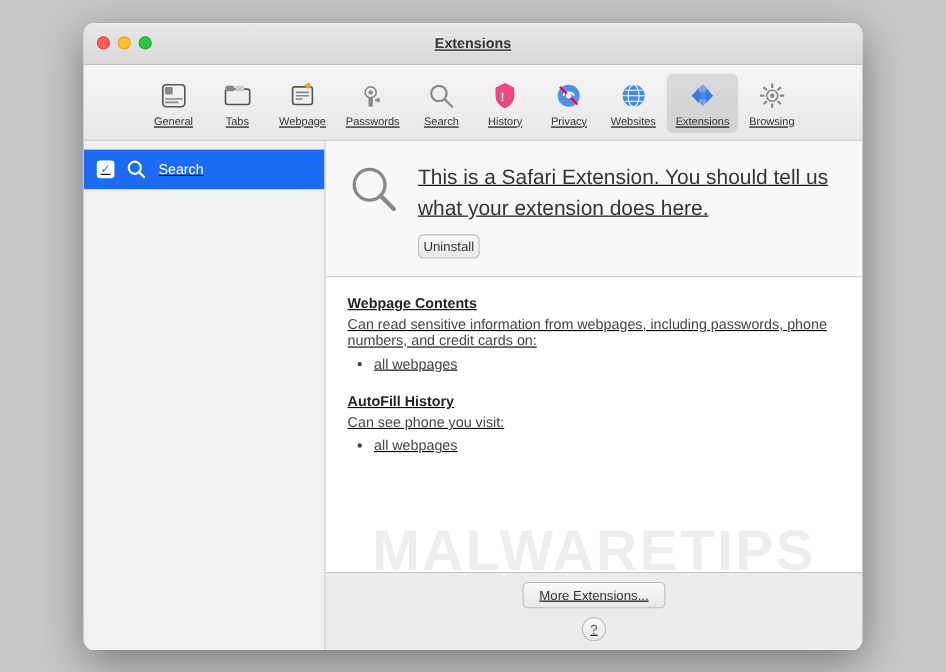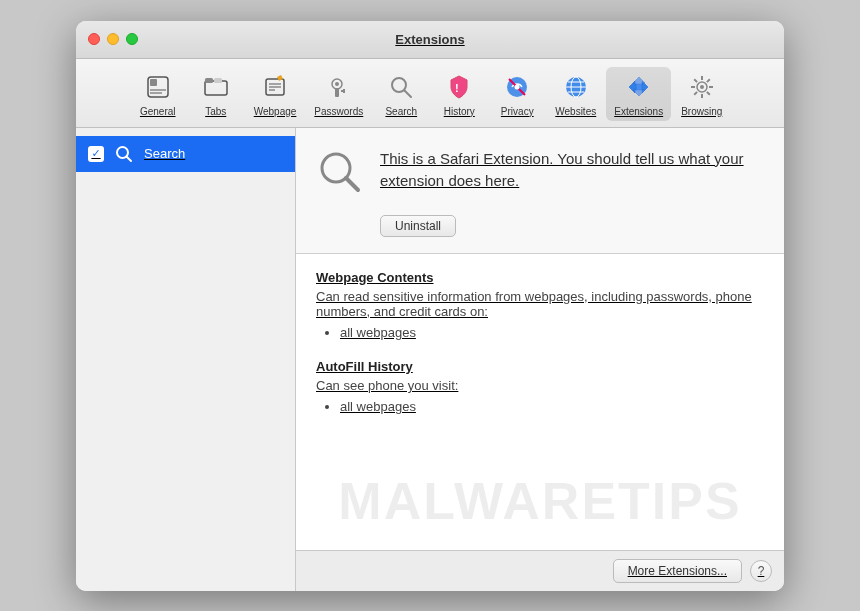--- a/index.html
+++ b/index.html
@@ -213,31 +213,31 @@
       font-size: 36px;
       color: #666;
       flex-shrink: 0;
     }
 
     .extension-details {
       flex: 1;
     }
 
     .extension-description {
-      font-size: 15px;
+      font-size: 19px;
       color: #333;
       line-height: 1.5;
-      margin-bottom: 22px;
+      margin-bottom: 8px;
     }
 
     .uninstall-button {
       background: linear-gradient(to bottom, #f9f9f9, #e8e8e8);
       border: 1px solid #bbb;
       border-radius: 5px;
-      padding: 3px 14px;
+      padding: 3px 4px;
       font-size: 12px;
       color: #333;
       cursor: pointer;
     }
 
     
     .permissions-section {
       padding: 16px 20px;
       position: relative;
       z-index: 1;
@@ -278,20 +278,21 @@
       border-top: 1px solid #c8c8c8;
       padding: 8px 12px;
       display: flex;
       align-items: center;
       justify-content: flex-end;
       gap: 8px;
       background: #ececec;
       flex-shrink: 0;
       position: relative;
       z-index: 1;
+      flex-direction: column;
     }
 
     .more-extensions-button {
       background: linear-gradient(to bottom, #f9f9f9, #e8e8e8);
       border: 1px solid #bbb;
       border-radius: 5px;
       padding: 4px 14px;
       font-size: 12px;
       color: #333;
       cursor: pointer;

